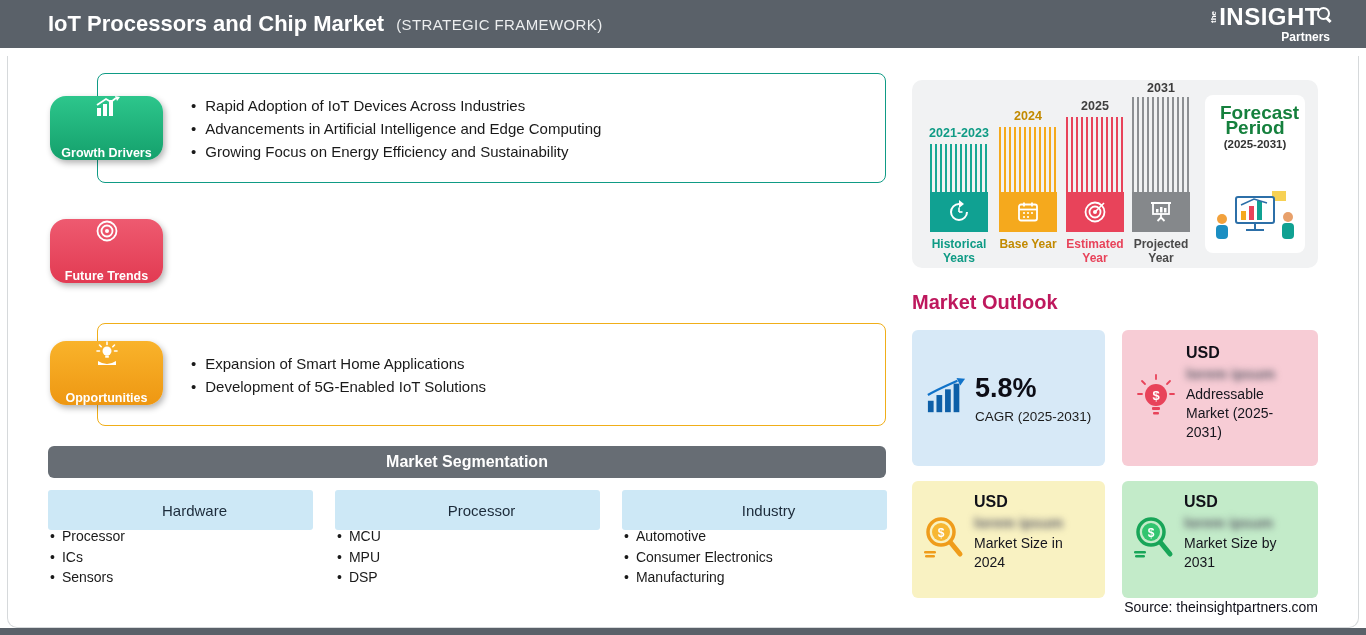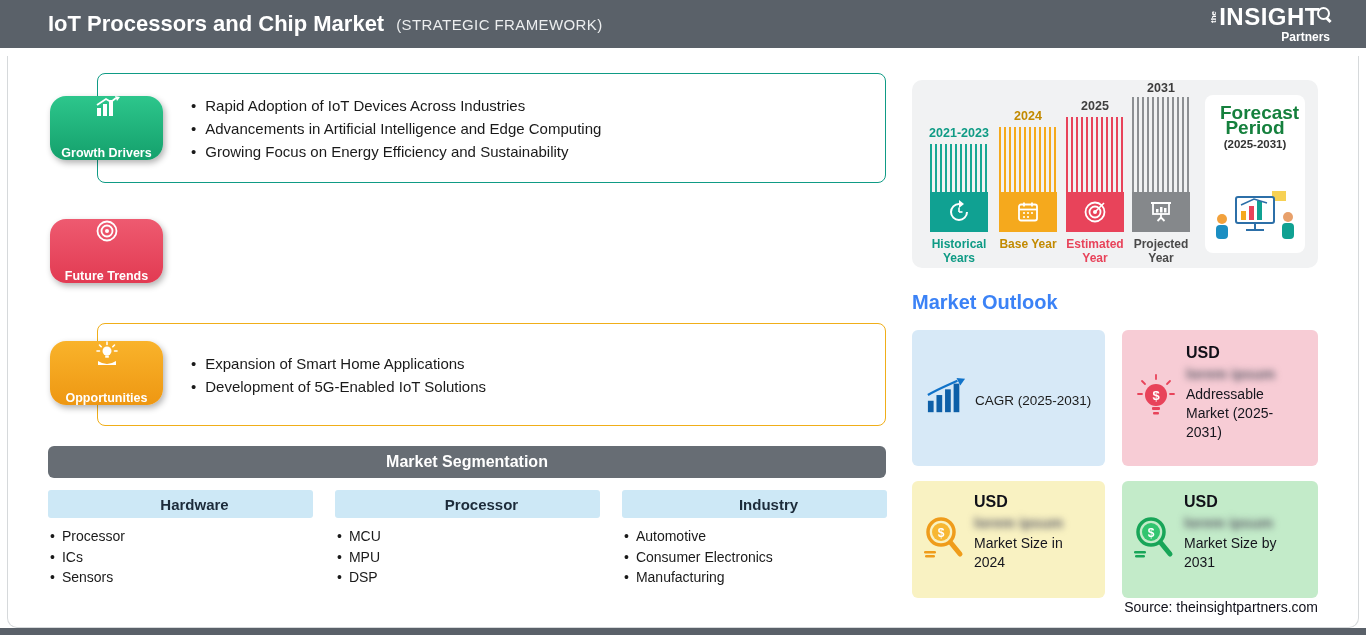--- a/index.html
+++ b/index.html
@@ -39,22 +39,22 @@
            color:#fff; box-shadow:2px 3px 6px rgba(0,0,0,.3); }
   .badge-growth { top:96px;  background:linear-gradient(180deg,#2dc68c,#14a06c); }
   .badge-trends { top:219px; background:linear-gradient(180deg,#ee5a70,#e23a52); }
   .badge-opps   { top:341px; background:linear-gradient(180deg,#f9b32b,#ee9712); }
   .badge-label { font-size:12.5px; font-weight:700; }
 
   
   .seg-title { position:absolute; left:48px; top:446px; width:838px; height:32px; background:#676d74;
                border-radius:6px; color:#fff; font-weight:700; font-size:16px;
                display:flex; align-items:center; justify-content:center; }
-  .seg-header { position:absolute; top:490px; width:265px; height:28px; background:#cde8f6; border-radius:3px;
-                color:#1c2b3a; font-weight:700; font-size:15px; display:flex; align-items:center; justify-content:center;padding-left:28px; }
+  .seg-header { position:absolute; top:490px; width:265px; height:40px; background:#cde8f6; border-radius:3px;
+                color:#1c2b3a; font-weight:400; font-size:15px; display:flex; align-items:center; justify-content:center;padding-left:28px; }
   .seg-h-0 { left:48px; } .seg-h-1 { left:335px; } .seg-h-2 { left:622px; }
   .seg-list { position:absolute; top:526px; width:265px; list-style:none; }
   .seg-l-0 { left:50px; } .seg-l-1 { left:337px; } .seg-l-2 { left:624px; }
   .seg-list li { font-size:14px; color:#1a1a1a; line-height:20.5px; display:flex; }
   .seg-list li::before { content:"\2022"; margin-right:7px; }
 
   
   .timeline { position:absolute; left:912px; top:80px; width:406px; height:188px; background:#f1f2f3; border-radius:10px; }
   .tl-bar { position:absolute; width:58px; display:flex; flex-direction:column; }
   .tl-0 { left:18px;  top:64px; height:88px; }
@@ -78,21 +78,21 @@
   .tl-l-1 { left:83px;  color:#c28a00; }
   .tl-l-2 { left:150px; color:#e8435a; }
   .tl-l-3 { left:216px; color:#4a4a4a; }
   .forecast { position:absolute; left:293px; top:15px; width:100px; height:158px; background:#fff; border-radius:8px;
               text-align:center; padding-top:10px; }
   .forecast-title { font-size:19px; font-weight:700; color:#15803d; width:70px; margin:0 auto; line-height:15px; }
   .forecast-range { font-size:11.5px; font-weight:700; color:#333; margin-top:3px; }
   .forecast-art { position:absolute; bottom:4px; left:5px; }
 
   
-  .outlook-title { position:absolute; left:912px; top:291px; font-size:20px; font-weight:700; color:#3b82f6; }
+  .outlook-title { position:absolute; left:912px; top:291px; font-size:20px; font-weight:700; color:#be185d; }
   .card { position:absolute; border-radius:6px; }
   .card-blue { left:912px; top:330px; width:193px; height:136px; background:#d7e9f7;
                display:flex; align-items:center; padding:0 8px 0 14px; gap:9px; }
   .cagr-value { font-size:27px; font-weight:800; color:#0d0d16; }
   .cagr-label { font-size:13.5px; color:#1c1c1c; margin-top:5px; white-space:nowrap; }
   .card-pink   { left:1122px; top:330px; width:196px; height:136px; background:#f7ccd5; padding:14px 10px 10px 64px; }
   .card-yellow { left:912px;  top:481px; width:193px; height:117px; background:#f9f2c2; padding:12px 8px 8px 62px; }
   .card-green  { left:1122px; top:481px; width:196px; height:117px; background:#c3ebc9; padding:12px 8px 8px 62px; }
   .card-usd { font-size:16px; font-weight:800; color:#101018; }
   .masked { filter:blur(3.5px); font-size:15px; font-weight:700; color:#5a5a66; margin:3px 0; }
@@ -296,20 +296,21 @@
       <svg width="40" height="38" viewBox="0 0 42 38">
         <rect x="2" y="24" width="6" height="12" fill="#0d5fa8"></rect>
         <rect x="11" y="18" width="6" height="18" fill="#0d5fa8"></rect>
         <rect x="20" y="12" width="6" height="24" fill="#0d5fa8"></rect>
         <rect x="29" y="6" width="6" height="30" fill="#0d5fa8"></rect>
         <path d="M2 18 C 12 12, 22 8, 33 3" fill="none" stroke="#1173c9" stroke-width="2.5"></path>
         <polygon points="32,0 41,1 36,8" fill="#1173c9"></polygon>
       </svg>
     </span>
     <div>
+      <div class="cagr-value">5.8%</div>
       <div class="cagr-label">CAGR (2025-2031)</div>
     </div>
   </div>
 
   <div class="card card-pink">
     <span class="card-icon icon-bulb">
       <svg width="40" height="46" viewBox="0 0 40 46">
         <g stroke="#e8435a" stroke-width="1.8" stroke-linecap="round">
           <line x1="20" y1="1" x2="20" y2="5"></line>
           <line x1="6" y1="7" x2="9" y2="10"></line>

